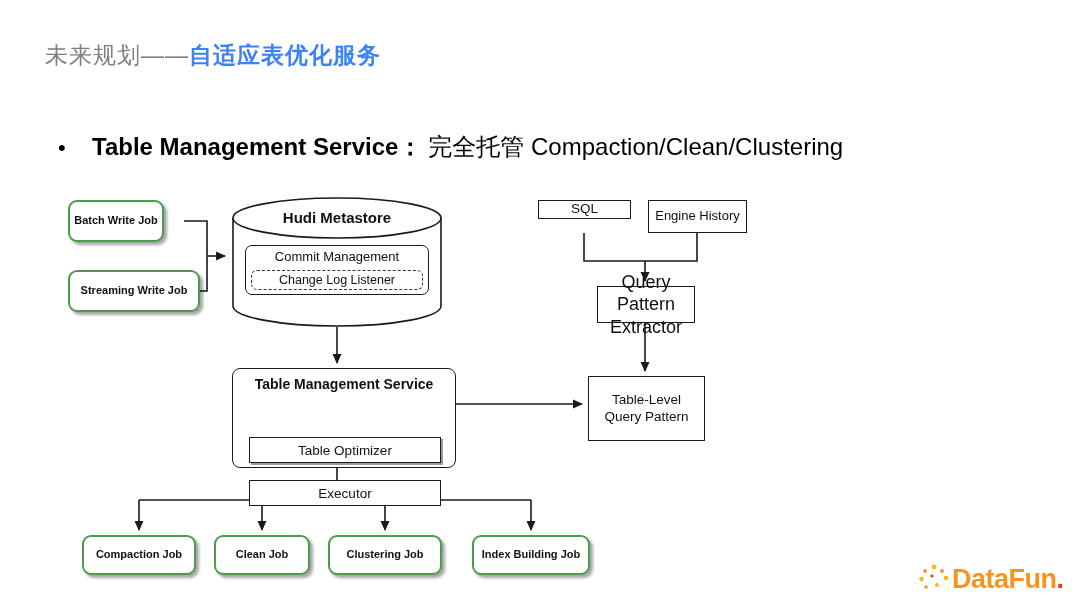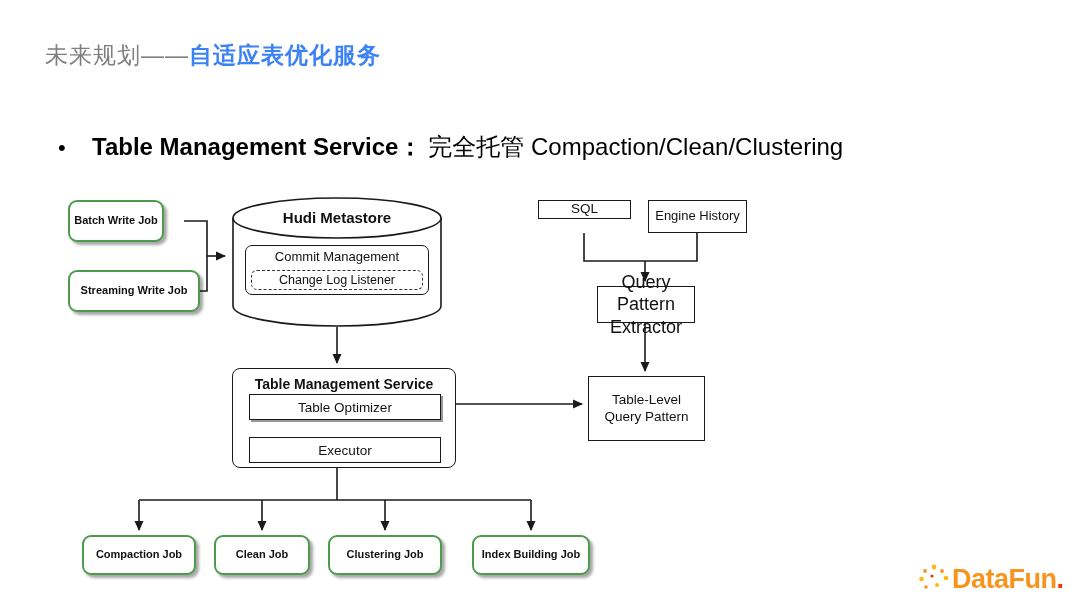--- a/index.html
+++ b/index.html
@@ -27,21 +27,21 @@
 
   .ms-label { position:absolute; left:233px; top:209px; width:208px; text-align:center; font-weight:bold; font-size:15px; background:transparent; }
   .commit { position:absolute; left:245px; top:245px; width:184px; height:50px; border:1.6px solid #1a1a1a; border-radius:7px; background:#fff; }
   .commit-label { position:absolute; top:3px; left:0; width:100%; text-align:center; font-size:13px; }
   .chlog { position:absolute; left:5px; right:5px; top:24px; bottom:4px; border:1.5px dashed #333; border-radius:6px;
            display:flex; align-items:center; justify-content:center; font-size:12.5px; background:#fff; }
 
   .tms { position:absolute; left:232px; top:368px; width:224px; height:100px; border:1.6px solid #1a1a1a; border-radius:8px; background:#fff; }
   .tms-title { position:absolute; top:7px; left:0; width:100%; text-align:center; font-weight:bold; font-size:14px; }
   .tms-inner { position:absolute; left:16px; width:192px; height:26px; border:1.6px solid #1a1a1a; background:#fff;
-               display:flex; align-items:center; justify-content:center; font-size:13.5px; }
+               display:flex; align-items:center; justify-content:center; font-size:13.5px;margin-top:43px; }
   .opt { top:25px; box-shadow:2px 2px 0 rgba(0,0,0,0.4); }
   .exec { top:68px; }
 
   
   .logo { position:absolute; right:16px; bottom:12px; display:flex; align-items:center; }
   .logo-text { color:#f7941e; font-weight:bold; font-size:27px; letter-spacing:-0.5px; margin-left:2px; }
   .logo-dot { color:#e8380d; font-weight:bold; font-size:27px; }
 </style>
 </head>
 <body>

